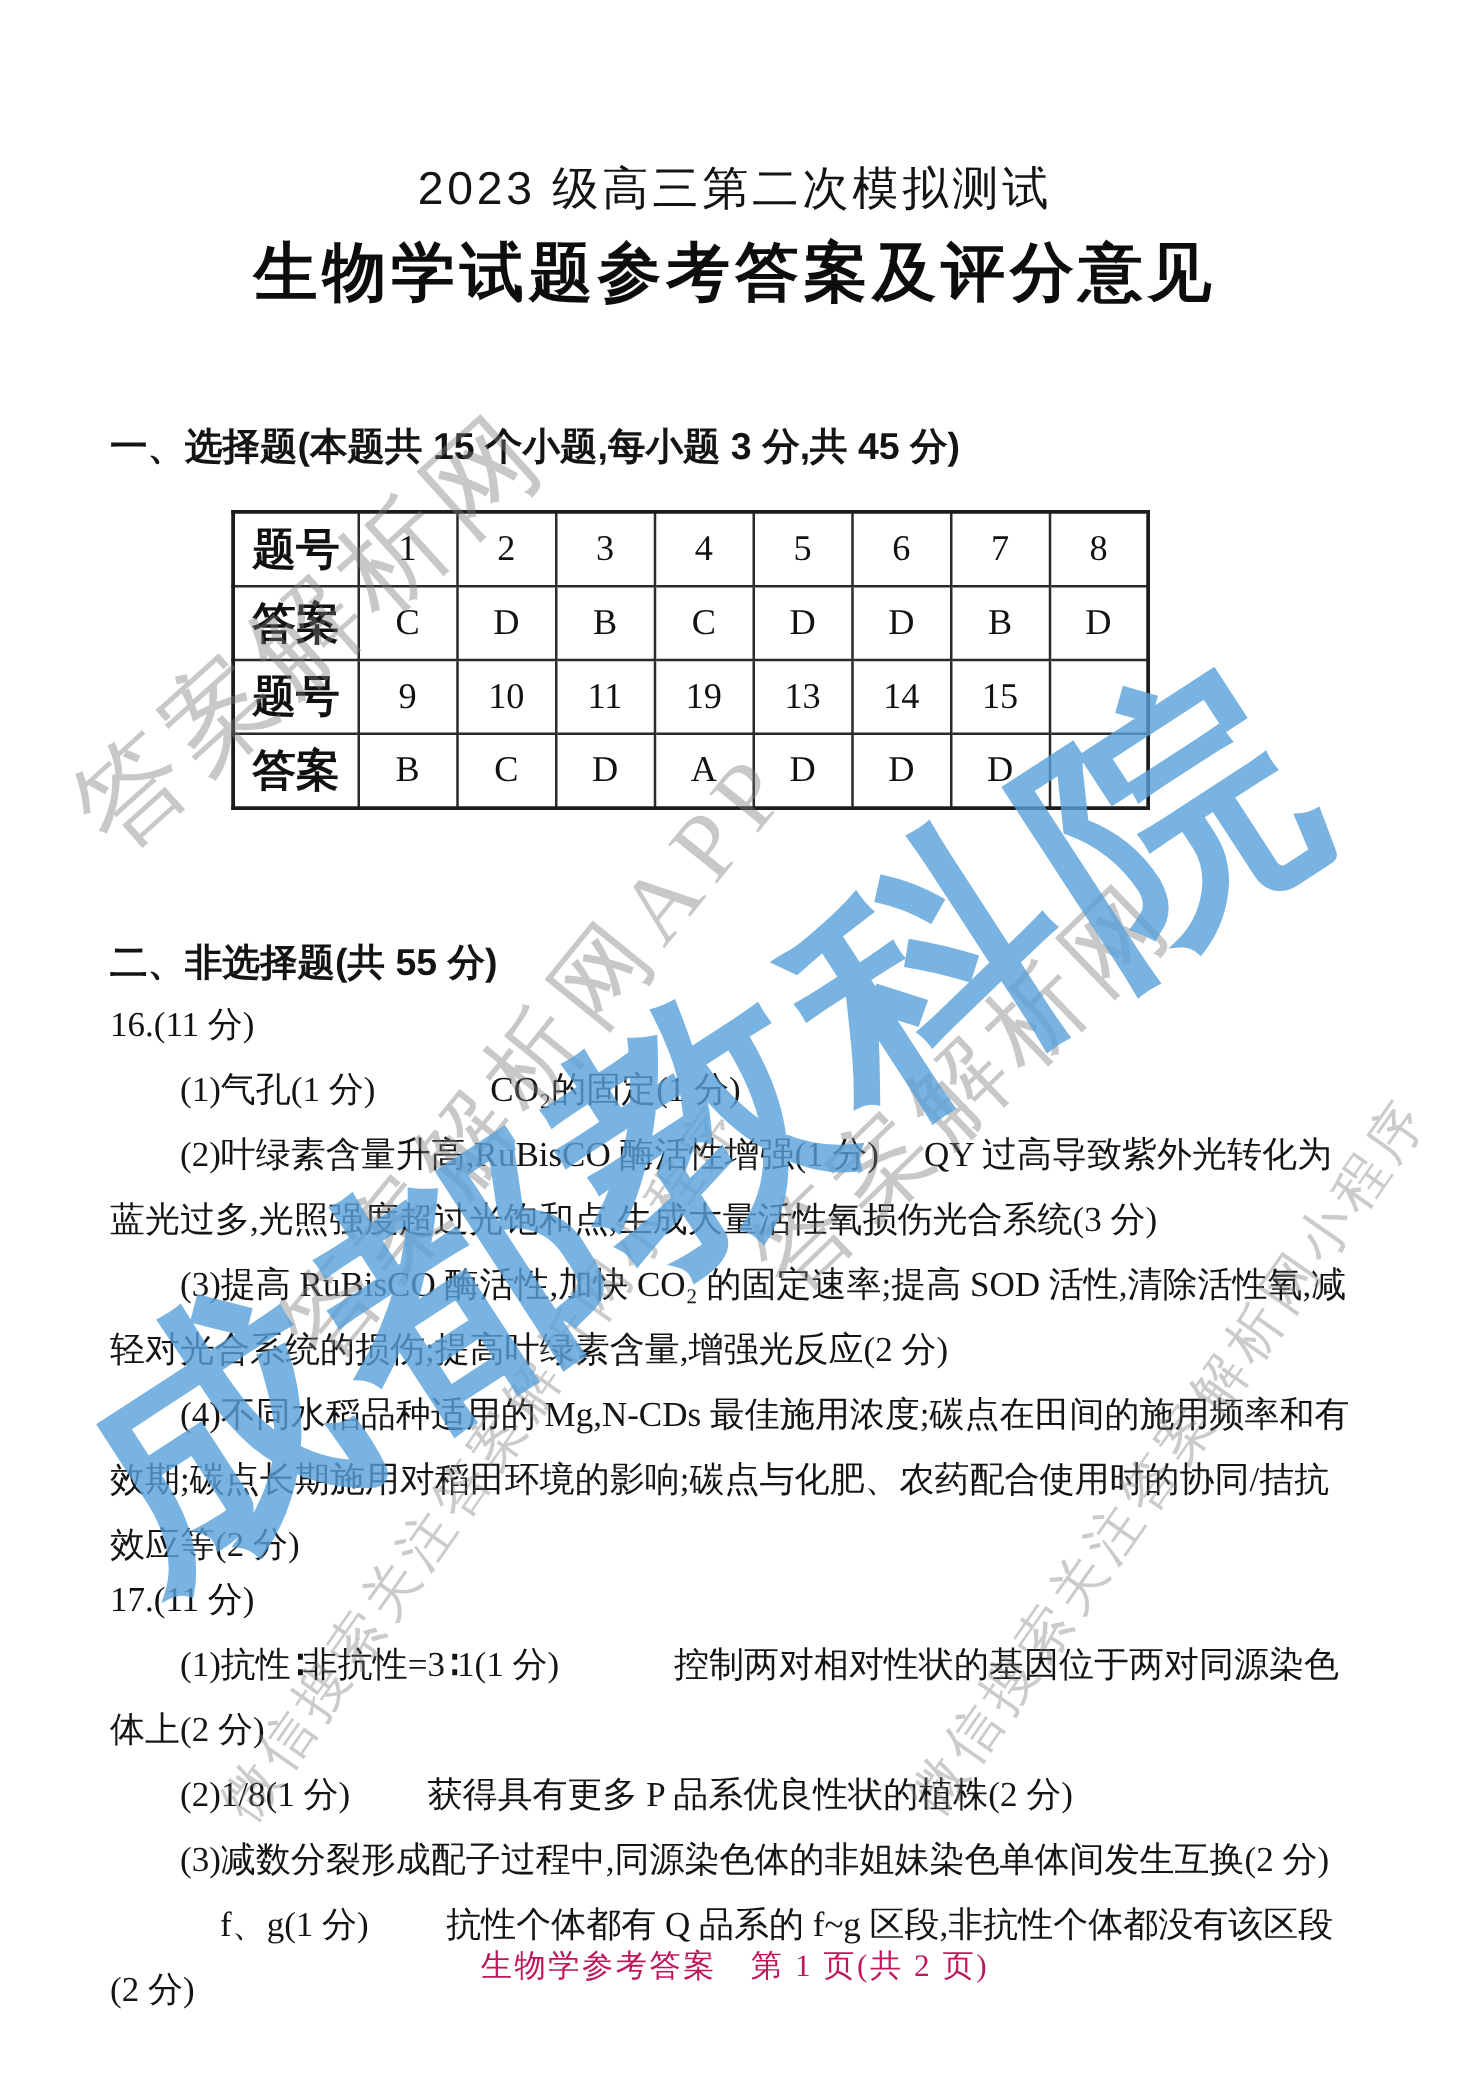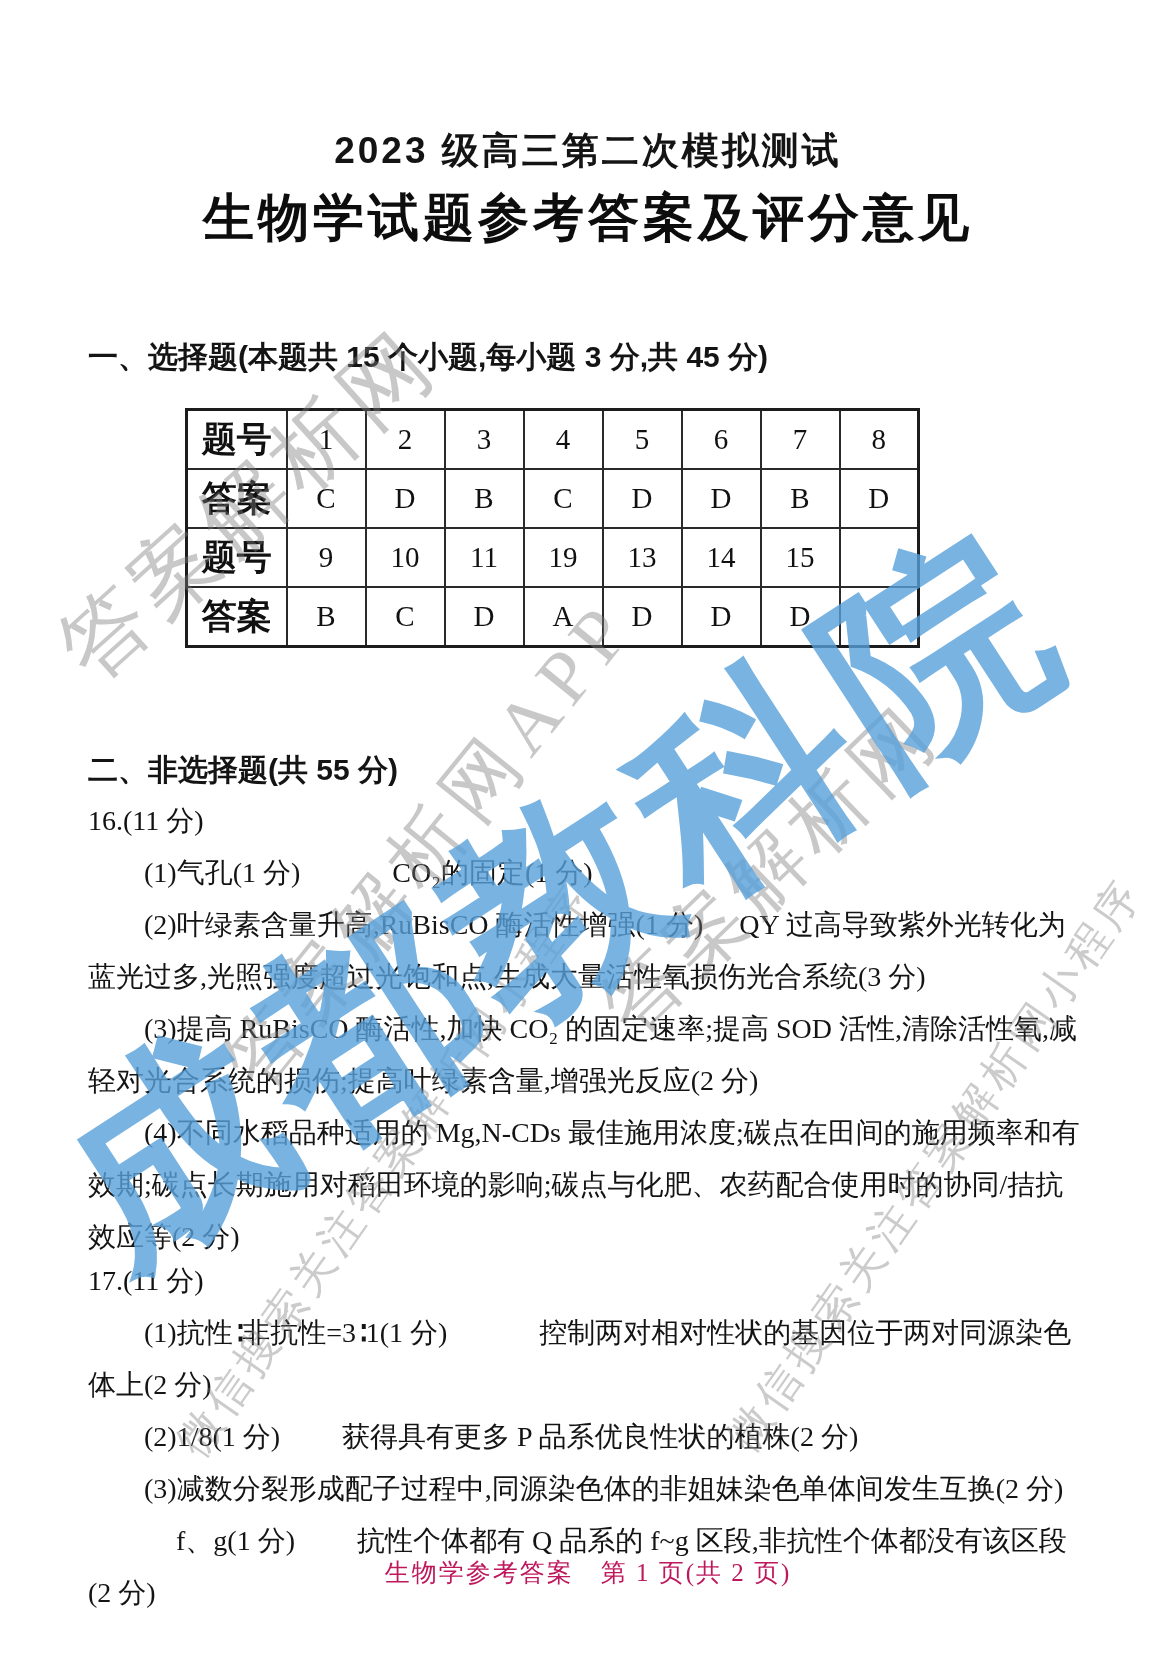--- a/index.html
+++ b/index.html
@@ -6,21 +6,21 @@
   .page {
     position:relative; width:1176px; height:1660px; margin:0 auto;
     background:#ffffff; overflow:hidden;
     font-family:"Liberation Serif","DejaVu Serif",serif; color:#111;
   }
   .content { position:absolute; left:88px; right:88px; top:0; z-index:1; }
 
   header { text-align:center; margin-top:126px; }
   .title-line1 {
     margin:0; font-family:"Liberation Sans","DejaVu Sans",sans-serif;
-    font-weight:700; font-size:37px; letter-spacing:3px; color:#141414;
+    font-weight:400; font-size:37px; letter-spacing:3px; color:#141414;
   }
   .title-line2 {
     margin:8px 0 0; font-family:"Liberation Sans","DejaVu Sans",sans-serif;
     font-weight:700; font-size:51px; letter-spacing:4px; color:#0d0d0d;
   }
 
   .sec-heading {
     font-family:"Liberation Sans","DejaVu Sans",sans-serif;
     font-weight:700; font-size:30px; color:#141414; margin:0;
   }

